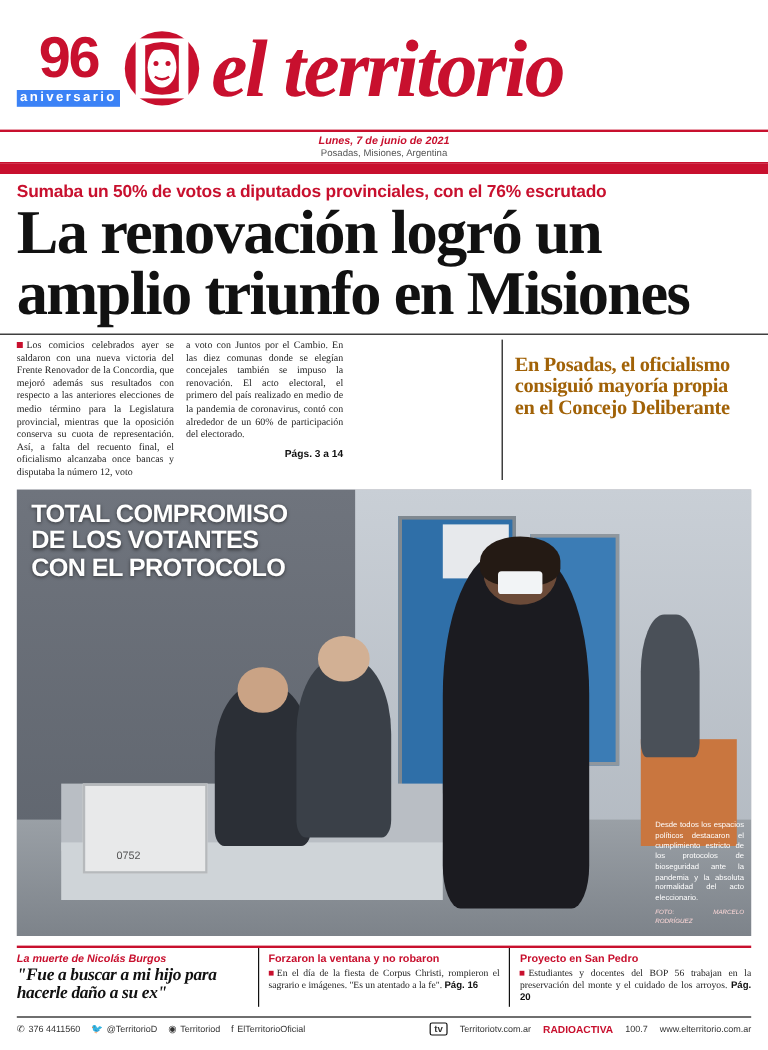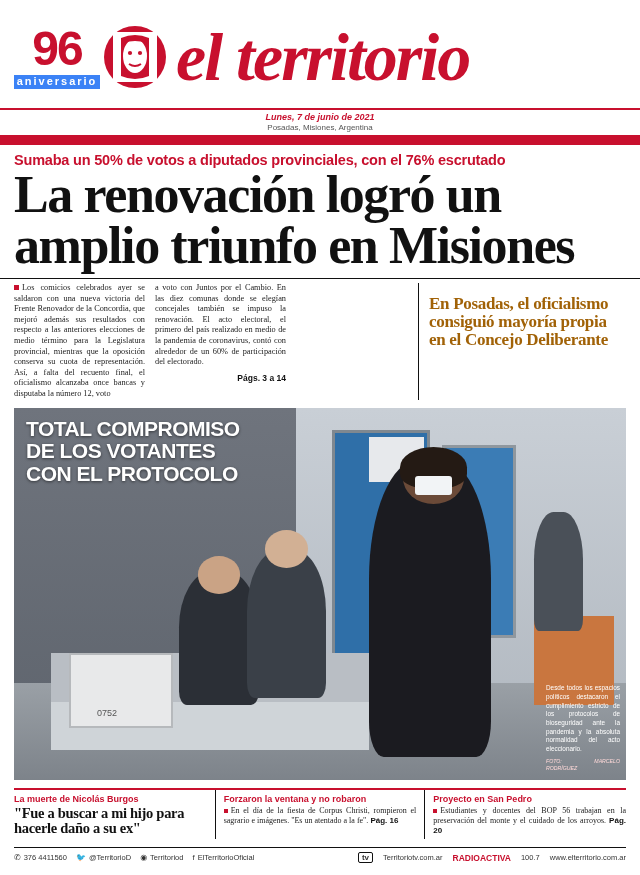--- a/index.html
+++ b/index.html
@@ -168,21 +168,21 @@
 
   
   .briefs {
     display: flex; margin: 8px 14px 0 14px;
     border-top: 2px solid #c8102e;
   }
   .brief {
     flex: 1 1 0; padding: 4px 8px 0 8px;
   }
   .brief + .brief { border-left: 1px solid #111; }
-  .brief:first-child { padding-left: 0; }
+  .brief:first-child { padding-left: 0; font-style: italic; }
   .brief:last-child { padding-right: 0; }
   .brief .k {
     font-family: "Liberation Sans", sans-serif;
     color: #c8102e; font-weight: 700; font-size: 9px; margin-bottom: 2px;
   }
   .brief .h {
     font-family: "Liberation Serif", serif;
     font-weight: 700; font-size: 14.5px; line-height: 1.03;
     letter-spacing: -0.3px; color: #111; margin-bottom: 4px;
   }

